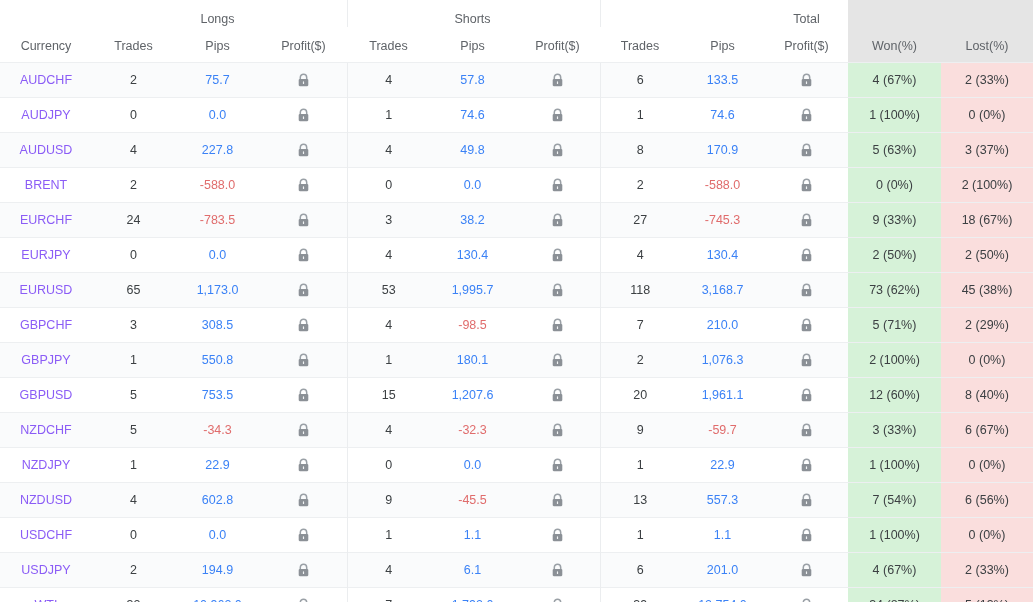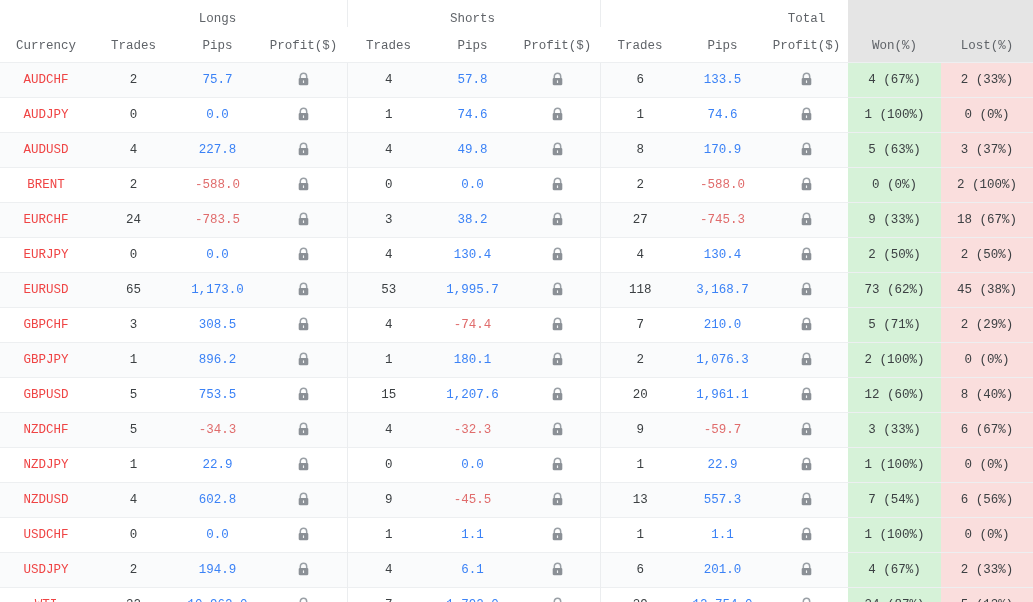--- a/index.html
+++ b/index.html
@@ -15,21 +15,20 @@
     color: #3c4043;
     -webkit-font-smoothing: antialiased;
   }
 
   .stats-wrap {
     width: 1033px;
     height: 602px;
     position: relative;
     overflow: hidden;
     background: #fff;
-    font-family: Liberation Mono, monospace;
   }
 
   table.stats {
     width: 1033px;
     border-collapse: collapse;
     table-layout: fixed;
     font-size: 12.5px;
   }
 
   
@@ -76,21 +75,21 @@
     vertical-align: middle;
     border-top: 1px solid #edeff1;
     line-height: 34px;
     font-size: 12.5px;
     color: #3c4043;
     white-space: nowrap;
   }
   tbody tr.odd td { background: #fafbfc; }
   tbody tr.even td { background: #ffffff; }
 
-  td.cur { color: #ef4444; }
+  td.cur { color: #8b5cf6; }
   td.pos { color: #3b82f6; }
   td.neg { color: #e06c6c; }
 
   
   tbody tr td.won  { background: #d6f2d8 !important; }
   tbody tr td.lost { background: #fadedd !important; }
   thead th.won, thead th.lost { background: #e5e5e5; }
 
   
   td.sep-left, th.sep-left { border-left: 1px solid #ebedef; }
@@ -341,40 +340,40 @@
         <tr class="even">
           <td class="cur">GBPCHF</td>
           <td class="">3</td>
           <td class="pos">308.5</td>
           <td><span class="lock"><svg viewBox="0 0 13 14" width="13" height="14" aria-hidden="true">
                 <path d="M3.3 6.2V4.4a3.2 3.2 0 0 1 6.4 0v1.8" fill="none" stroke="#9aa0a6" stroke-width="1.5"></path>
                 <rect x="1.7" y="6.0" width="9.6" height="7.2" rx="1.1" fill="#8b9096"></rect>
                 <rect x="5.9" y="8.3" width="1.2" height="2.7" rx="0.6" fill="#f1f3f4"></rect>
               </svg></span></td>
           <td class="sep-left">4</td>
-          <td class="neg">-74.4</td>
+          <td class="neg">-98.5</td>
           <td><span class="lock"><svg viewBox="0 0 13 14" width="13" height="14" aria-hidden="true">
                 <path d="M3.3 6.2V4.4a3.2 3.2 0 0 1 6.4 0v1.8" fill="none" stroke="#9aa0a6" stroke-width="1.5"></path>
                 <rect x="1.7" y="6.0" width="9.6" height="7.2" rx="1.1" fill="#8b9096"></rect>
                 <rect x="5.9" y="8.3" width="1.2" height="2.7" rx="0.6" fill="#f1f3f4"></rect>
               </svg></span></td>
           <td class="sep-left">7</td>
           <td class="pos">210.0</td>
           <td><span class="lock"><svg viewBox="0 0 13 14" width="13" height="14" aria-hidden="true">
                 <path d="M3.3 6.2V4.4a3.2 3.2 0 0 1 6.4 0v1.8" fill="none" stroke="#9aa0a6" stroke-width="1.5"></path>
                 <rect x="1.7" y="6.0" width="9.6" height="7.2" rx="1.1" fill="#8b9096"></rect>
                 <rect x="5.9" y="8.3" width="1.2" height="2.7" rx="0.6" fill="#f1f3f4"></rect>
               </svg></span></td>
           <td class="won">5 (71%)</td>
           <td class="lost">2 (29%)</td>
         </tr>
         <tr class="odd">
           <td class="cur">GBPJPY</td>
           <td class="">1</td>
-          <td class="pos">896.2</td>
+          <td class="pos">550.8</td>
           <td><span class="lock"><svg viewBox="0 0 13 14" width="13" height="14" aria-hidden="true">
                 <path d="M3.3 6.2V4.4a3.2 3.2 0 0 1 6.4 0v1.8" fill="none" stroke="#9aa0a6" stroke-width="1.5"></path>
                 <rect x="1.7" y="6.0" width="9.6" height="7.2" rx="1.1" fill="#8b9096"></rect>
                 <rect x="5.9" y="8.3" width="1.2" height="2.7" rx="0.6" fill="#f1f3f4"></rect>
               </svg></span></td>
           <td class="sep-left">1</td>
           <td class="pos">180.1</td>
           <td><span class="lock"><svg viewBox="0 0 13 14" width="13" height="14" aria-hidden="true">
                 <path d="M3.3 6.2V4.4a3.2 3.2 0 0 1 6.4 0v1.8" fill="none" stroke="#9aa0a6" stroke-width="1.5"></path>
                 <rect x="1.7" y="6.0" width="9.6" height="7.2" rx="1.1" fill="#8b9096"></rect>

